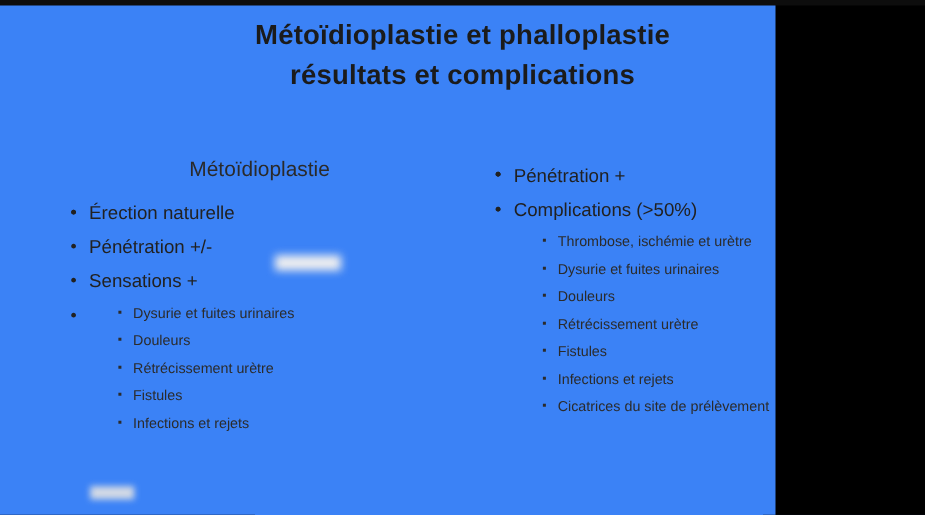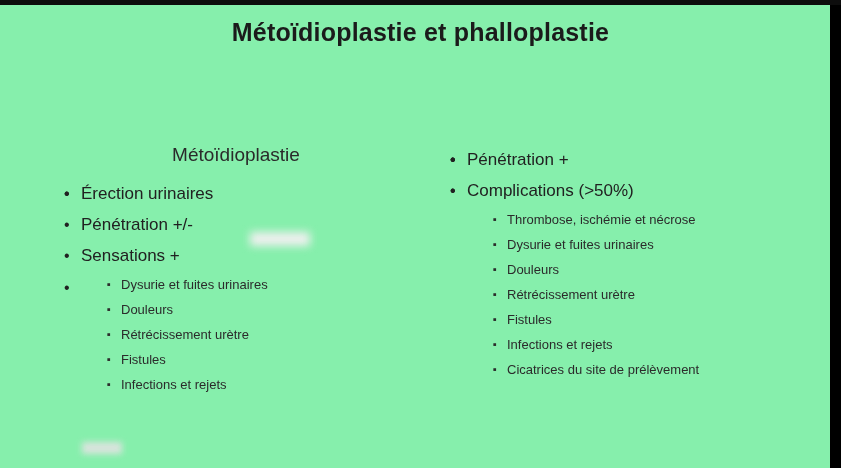--- a/index.html
+++ b/index.html
@@ -10,23 +10,23 @@
   body {
     width: 841px;
     height: 468px;
     overflow: hidden;
     font-family: "Liberation Sans", sans-serif;
   }
   .slide {
     position: absolute;
     left: 0;
     top: 0;
-    width: 830px;
+    width: 705px;
     height: 468px;
-    background: #86efac;
+    background: #3b82f6;
     box-sizing: border-box;
   }
   .top-band {
     position: absolute;
     left: 0; top: 0;
     width: 841px;
     height: 5px;
     background: #0d0d0d;
   }
   .bottom-smudge {
@@ -136,33 +136,34 @@
 </style>
 </head>
 <body>
 
 <div class="slide">
 
   <div class="top-band"></div>
 
   <div class="title-block">
     <div class="title-line">Métoïdioplastie et phalloplastie</div>
+    <div class="title-line">résultats et complications</div>
   </div>
 
   <div class="columns">
 
     <div class="col col-left">
       <div class="col-heading">Métoïdioplastie</div>
       <ul class="lvl1">
         <li>
           <span class="b1">•</span>
         </li>
         <li>
           <span class="b1">•</span>
-          <span>Érection urinaires</span>
+          <span>Érection naturelle</span>
         </li>
         <li>
           <span class="b1">•</span>
           <span>Pénétration +/-</span>
         </li>
         <li>
           <span class="b1">•</span>
           <span>Sensations +</span>
         </li>
         <li>
@@ -207,21 +208,21 @@
         </li>
         <li>
           <span class="b1">•</span>
         </li>
         <li>
           <span class="b1">•</span>
           <span>Complications (&gt;50%)</span>
           <ul class="lvl2">
             <li>
               <span class="b2">▪</span>
-              <span>Thrombose, ischémie et nécrose</span>
+              <span>Thrombose, ischémie et urètre</span>
             </li>
             <li>
               <span class="b2">▪</span>
               <span>Dysurie et fuites urinaires</span>
             </li>
             <li>
               <span class="b2">▪</span>
               <span>Douleurs</span>
             </li>
             <li>

